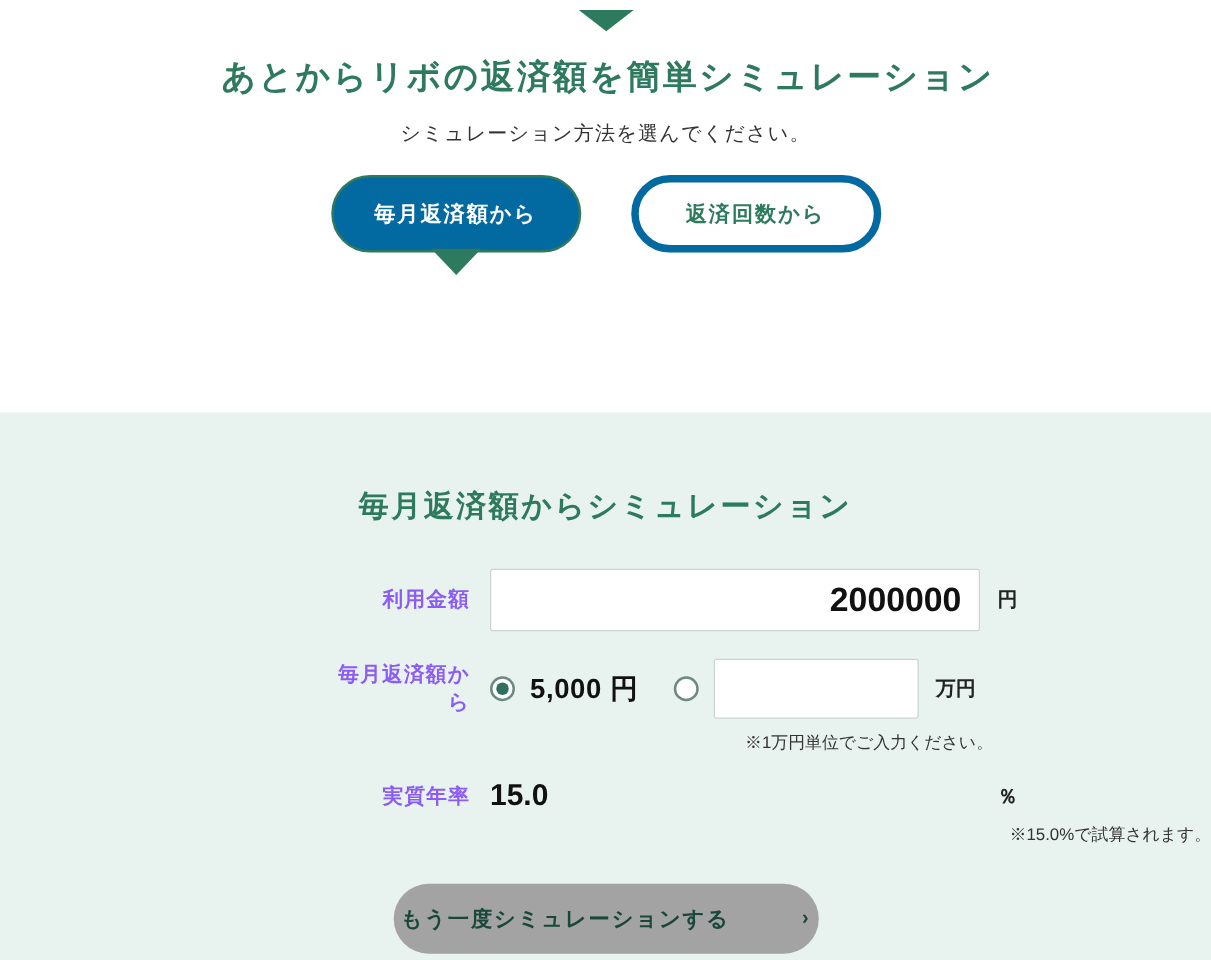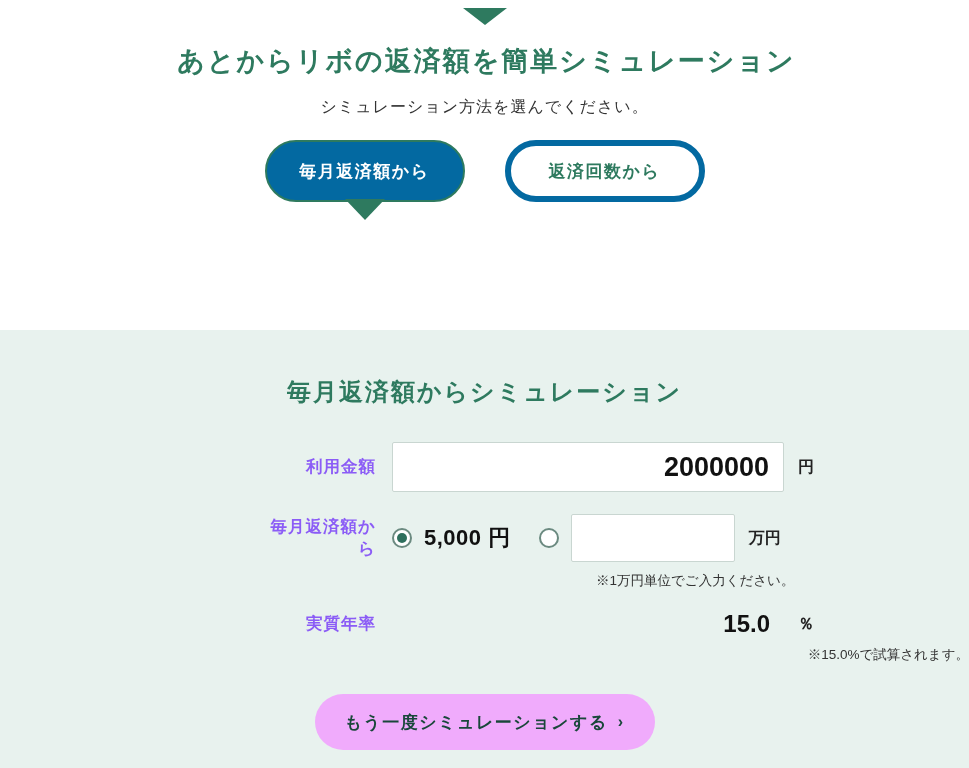--- a/index.html
+++ b/index.html
@@ -125,21 +125,21 @@
     bottom: 0;
     background: #e8f2ee;
     padding-top: 46px;
   }
   .panel-title {
     text-align: center;
     color: #2e7a5f;
     font-size: 24px;
     font-weight: bold;
     letter-spacing: 2px;
-    margin: 0;
+    margin: 13px;
   }
 
   
   .form {
     margin-top: 34px;
   }
   .row {
     display: flex;
     align-items: center;
     justify-content: flex-start;
@@ -225,50 +225,50 @@
     margin-top: 10px;
   }
 
   .row3 { margin-top: 20px; }
   .rate-value {
     font-size: 24px;
     font-weight: bold;
     color: #111111;
     width: 392px;
     margin-left: 16px;
-    text-align: right;
+    text-align: left;
     padding-right: 14px;
   }
   .note2 {
     font-size: 13.5px;
     color: #333333;
     padding-left: 632px;
     margin-top: 8px;
     text-align: right;
   }
 
   
   .cta-wrap {
     display: flex;
     justify-content: center;
     margin-top: 30px;
   }
   .cta {
     width: 340px;
     height: 56px;
     border-radius: 30px;
-    background: #f0abfc;
+    background: #a3a3a3;
     color: #19473a;
     font-size: 17px;
     font-weight: bold;
     letter-spacing: 1.5px;
     border: none;
     display: flex;
     align-items: center;
-    justify-content: center;
+    justify-content: space-between;
     cursor: pointer;
     font-family: "Liberation Sans", sans-serif;
   }
   .cta .chev { margin-left: 10px; font-size: 16px; }
 
   .bottom-arrow {
     margin: 18px auto 0 auto;
   }
 </style>
 </head>

